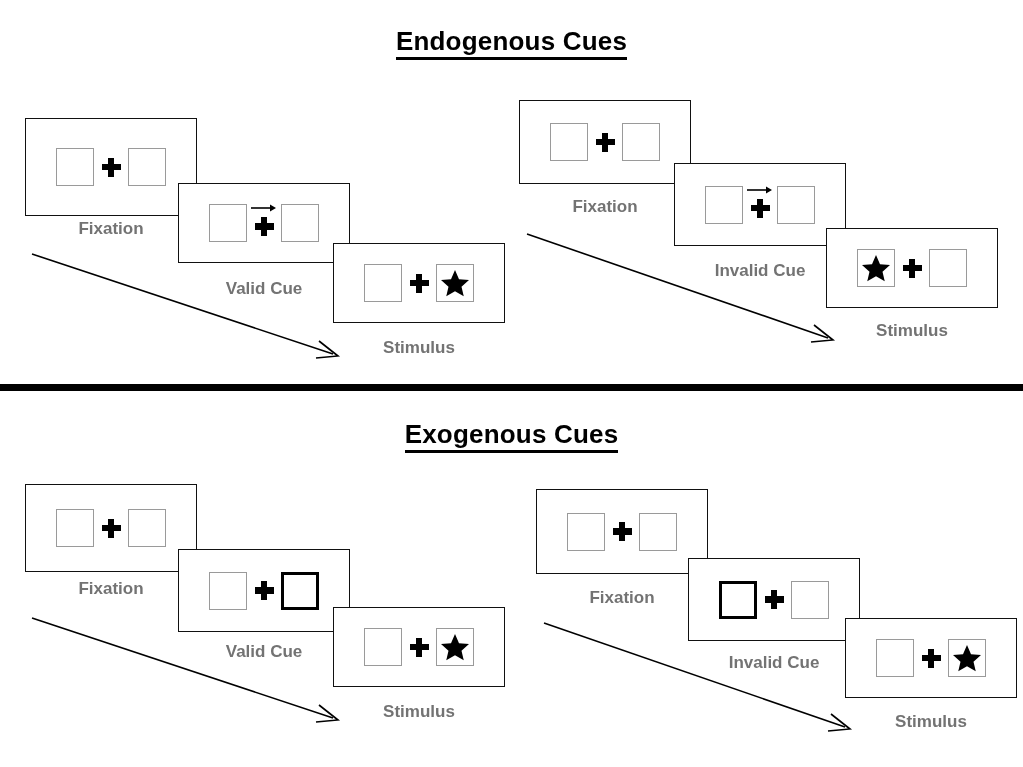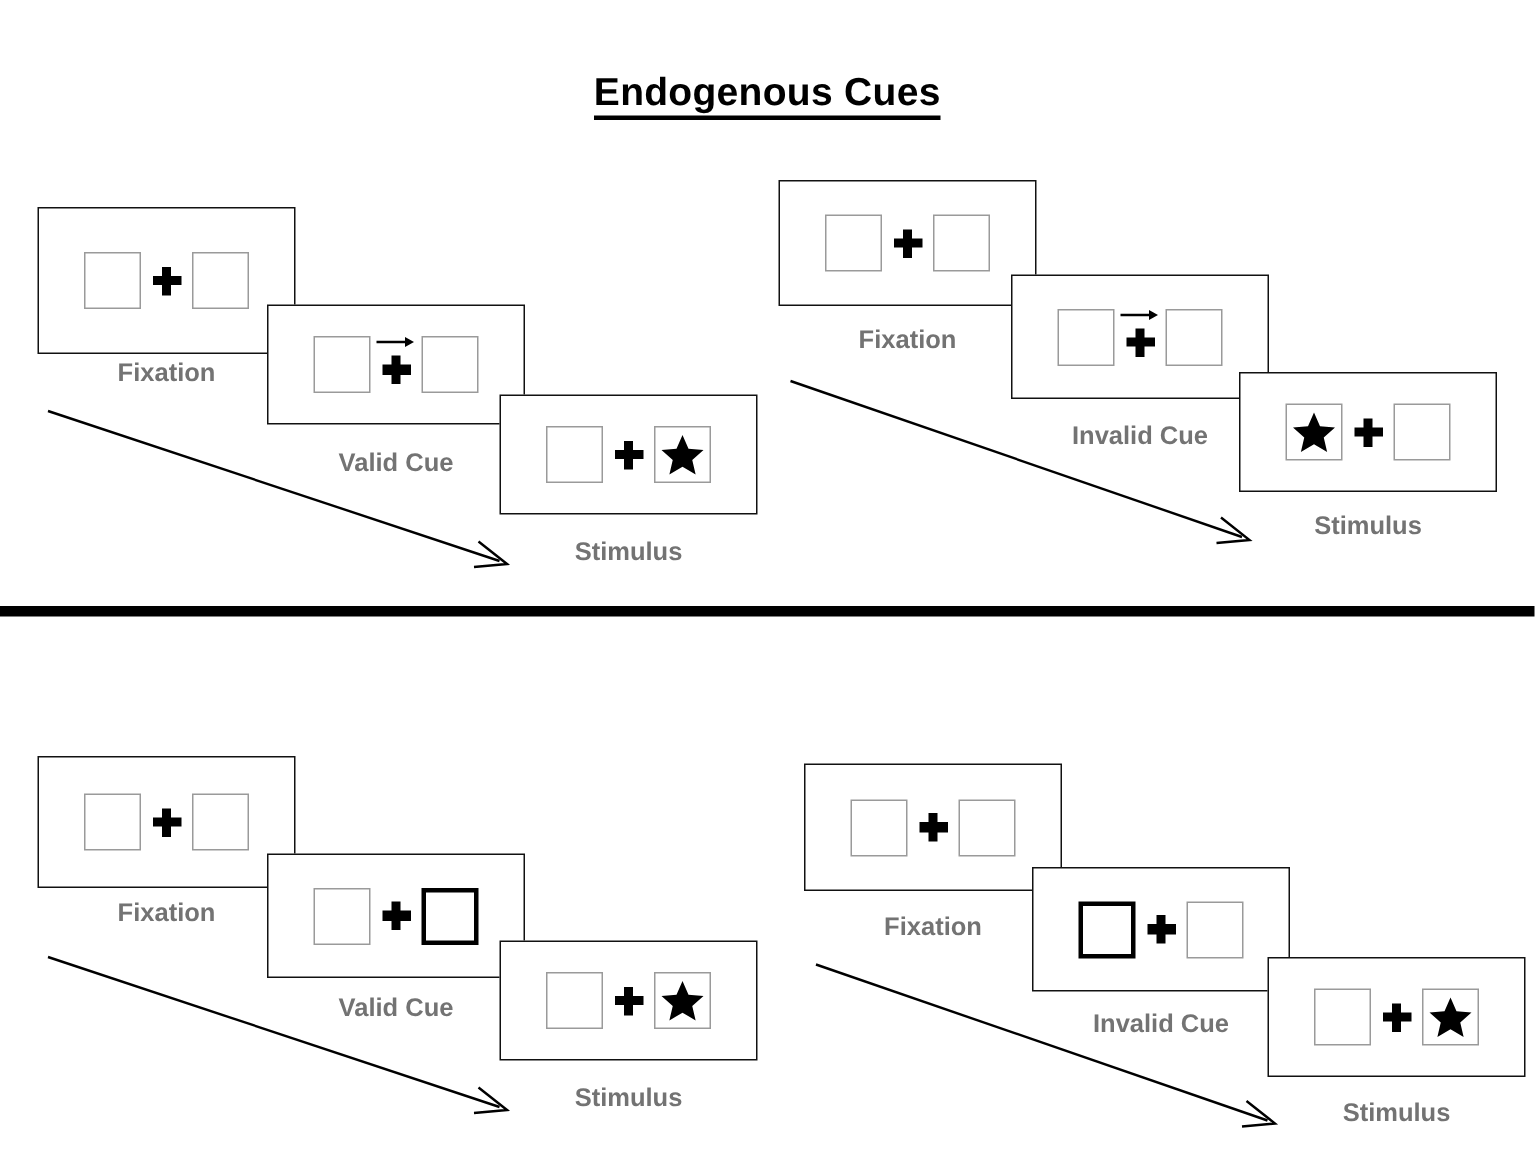--- a/index.html
+++ b/index.html
@@ -4,21 +4,21 @@
 <title>Cueing Paradigm Diagram</title>
 <style>
   html,body{margin:0;padding:0;}
   body{
     width:1023px;height:767px;
     background:#ffffff;
     font-family:"Liberation Sans", sans-serif;
     overflow:hidden;
     position:relative;
   }
-  .stage{position:absolute;left:0;top:0;width:1023px;height:585px;margin-top:20px;}
+  .stage{position:absolute;left:0;top:0;width:1023px;height:585px;}
 
   
   .section-title{
     position:absolute;
     width:1023px;
     text-align:center;
     font-size:26px;
     font-weight:bold;
     color:#000;
     letter-spacing:0.2px;
@@ -211,20 +211,23 @@
   </div>
   <div class="panel-label" style="left:826px;top:321px;width:172px;">Stimulus</div>
 
   <svg class="time-arrow" style="left:523px;top:228px;width:320px;height:125px;" viewBox="0 0 320 125">
     <line x1="4" y1="6" x2="305" y2="110" stroke="#000" stroke-width="1.6"></line>
     <polyline points="291,97 310,112 288,114" fill="none" stroke="#000" stroke-width="1.6"></polyline>
   </svg>
 
   <div class="divider" style="top:384px;"></div>
 
+  <div class="section-title" style="left:0;top:419px;">
+    <span>Exogenous Cues</span>
+  </div>
 
   <div class="panel" style="left:25px;top:484px;width:172px;height:88px;">
     <div class="panel-inner">
       <div class="sbox"></div>
       <div class="plus">
           <div class="cross"></div>
         </div>
       <div class="sbox"></div>
     </div>
   </div>

